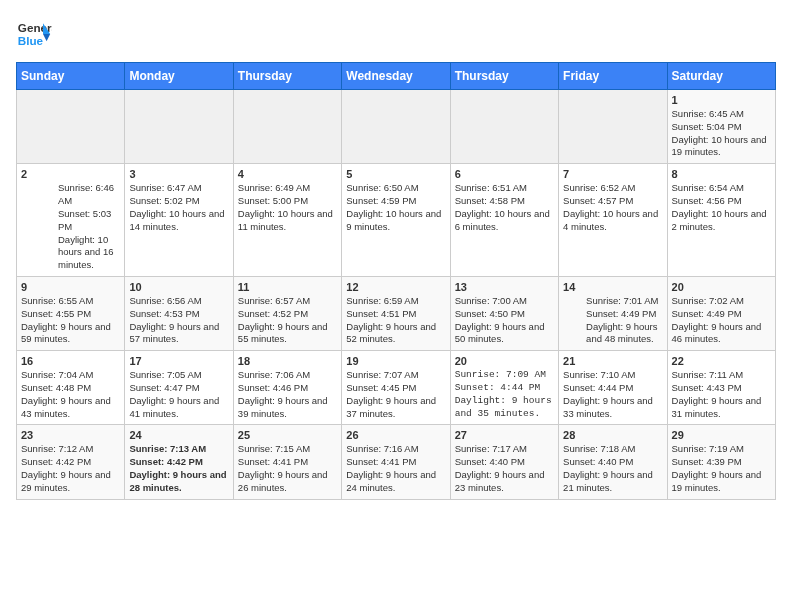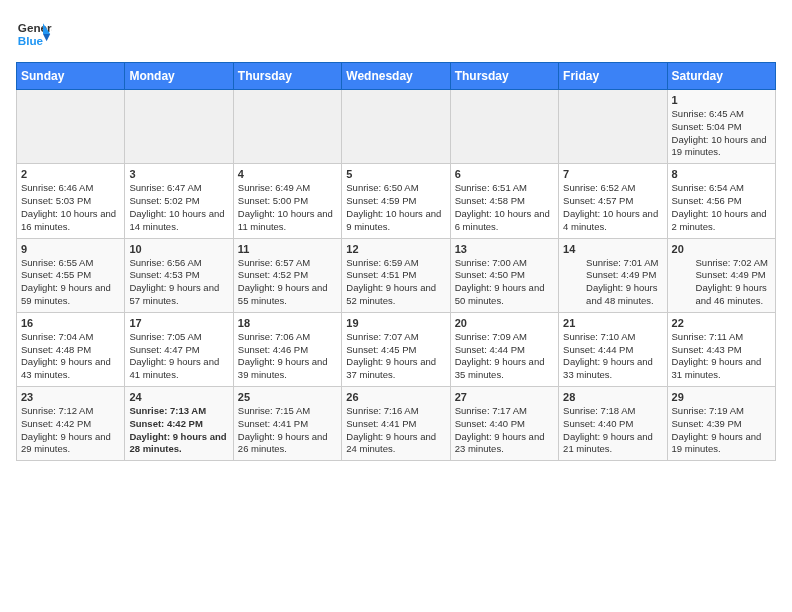--- a/index.html
+++ b/index.html
@@ -121,21 +121,21 @@
         <td>
           <span class="day-number">1</span>
           <div class="day-info" style="white-space: pre-line;">Sunrise: 6:45 AM
 Sunset: 5:04 PM
 Daylight: 10 hours and 19 minutes.</div>
         </td>
       </tr>
       <tr>
         <td>
           <span class="day-number">2</span>
-          <div class="day-info" style="white-space: pre-line;">Sunrise: 6:46 AM
+          <div class="day-info" style="white-space: pre-line; margin-left: 37px;">Sunrise: 6:46 AM
 Sunset: 5:03 PM
 Daylight: 10 hours and 16 minutes.</div>
         </td>
         <td>
           <span class="day-number">3</span>
           <div class="day-info" style="white-space: pre-line;">Sunrise: 6:47 AM
 Sunset: 5:02 PM
 Daylight: 10 hours and 14 minutes.</div>
         </td>
         <td>
@@ -201,21 +201,21 @@
 Daylight: 9 hours and 50 minutes.</div>
         </td>
         <td>
           <span class="day-number">14</span>
           <div class="day-info" style="white-space: pre-line; margin-left: 23px;">Sunrise: 7:01 AM
 Sunset: 4:49 PM
 Daylight: 9 hours and 48 minutes.</div>
         </td>
         <td>
           <span class="day-number">20</span>
-          <div class="day-info" style="white-space: pre-line; margin-left: 24px;">Sunrise: 7:02 AM
+          <div class="day-info" style="white-space: pre-line;">Sunrise: 7:02 AM
 Sunset: 4:49 PM
 Daylight: 9 hours and 46 minutes.</div>
         </td>
       </tr>
       <tr>
         <td>
           <span class="day-number">16</span>
           <div class="day-info" style="white-space: pre-line;">Sunrise: 7:04 AM
 Sunset: 4:48 PM
 Daylight: 9 hours and 43 minutes.</div>
@@ -233,21 +233,21 @@
 Daylight: 9 hours and 39 minutes.</div>
         </td>
         <td>
           <span class="day-number">19</span>
           <div class="day-info" style="white-space: pre-line;">Sunrise: 7:07 AM
 Sunset: 4:45 PM
 Daylight: 9 hours and 37 minutes.</div>
         </td>
         <td>
           <span class="day-number">20</span>
-          <div class="day-info" style="white-space: pre-line;">Sunrise: 7:09 AM
+          <div class="day-info" style="white-space: pre-line; font-family: Liberation Mono, monospace;">Sunrise: 7:09 AM
 Sunset: 4:44 PM
 Daylight: 9 hours and 35 minutes.</div>
         </td>
         <td>
           <span class="day-number">21</span>
           <div class="day-info" style="white-space: pre-line;">Sunrise: 7:10 AM
 Sunset: 4:44 PM
 Daylight: 9 hours and 33 minutes.</div>
         </td>
         <td>

